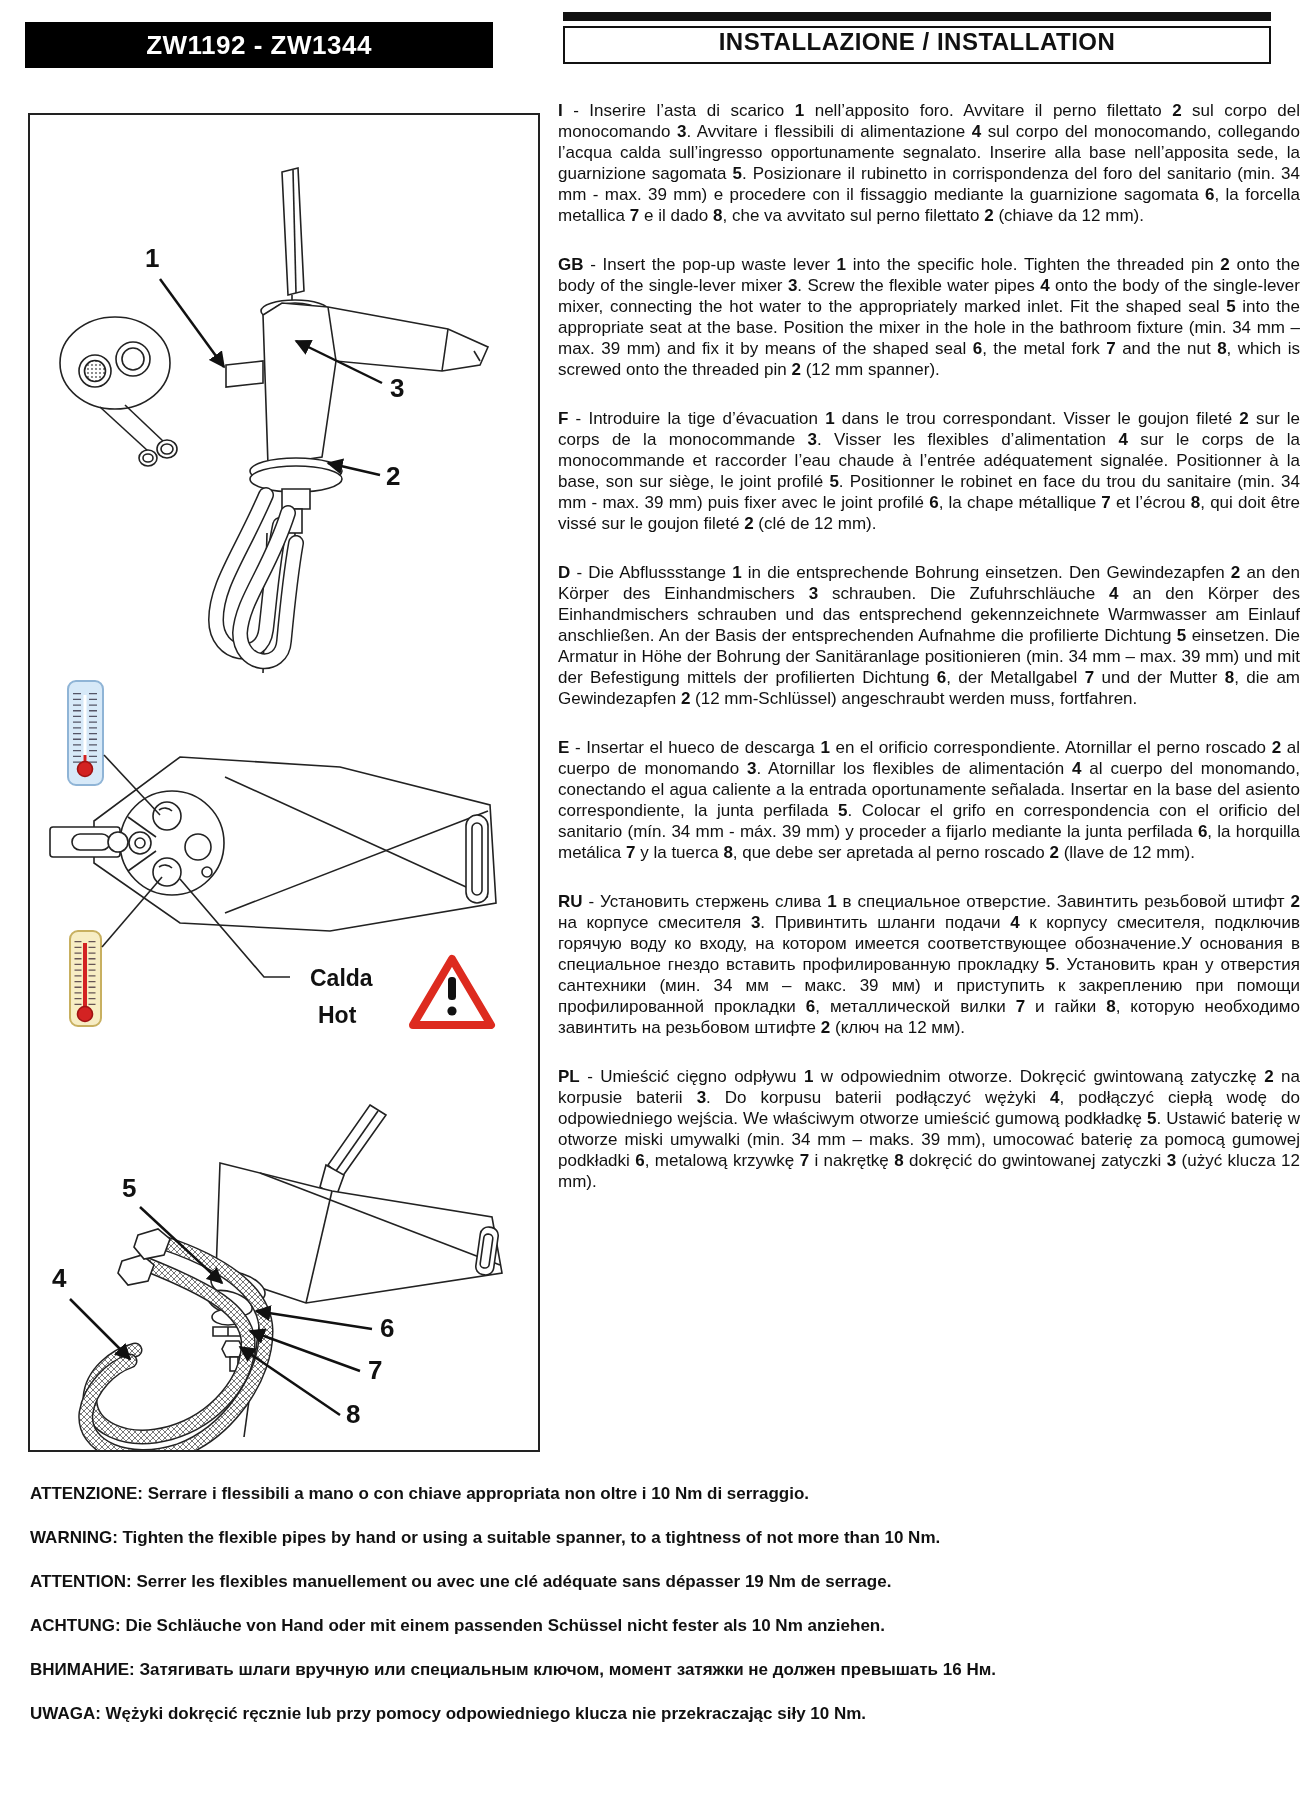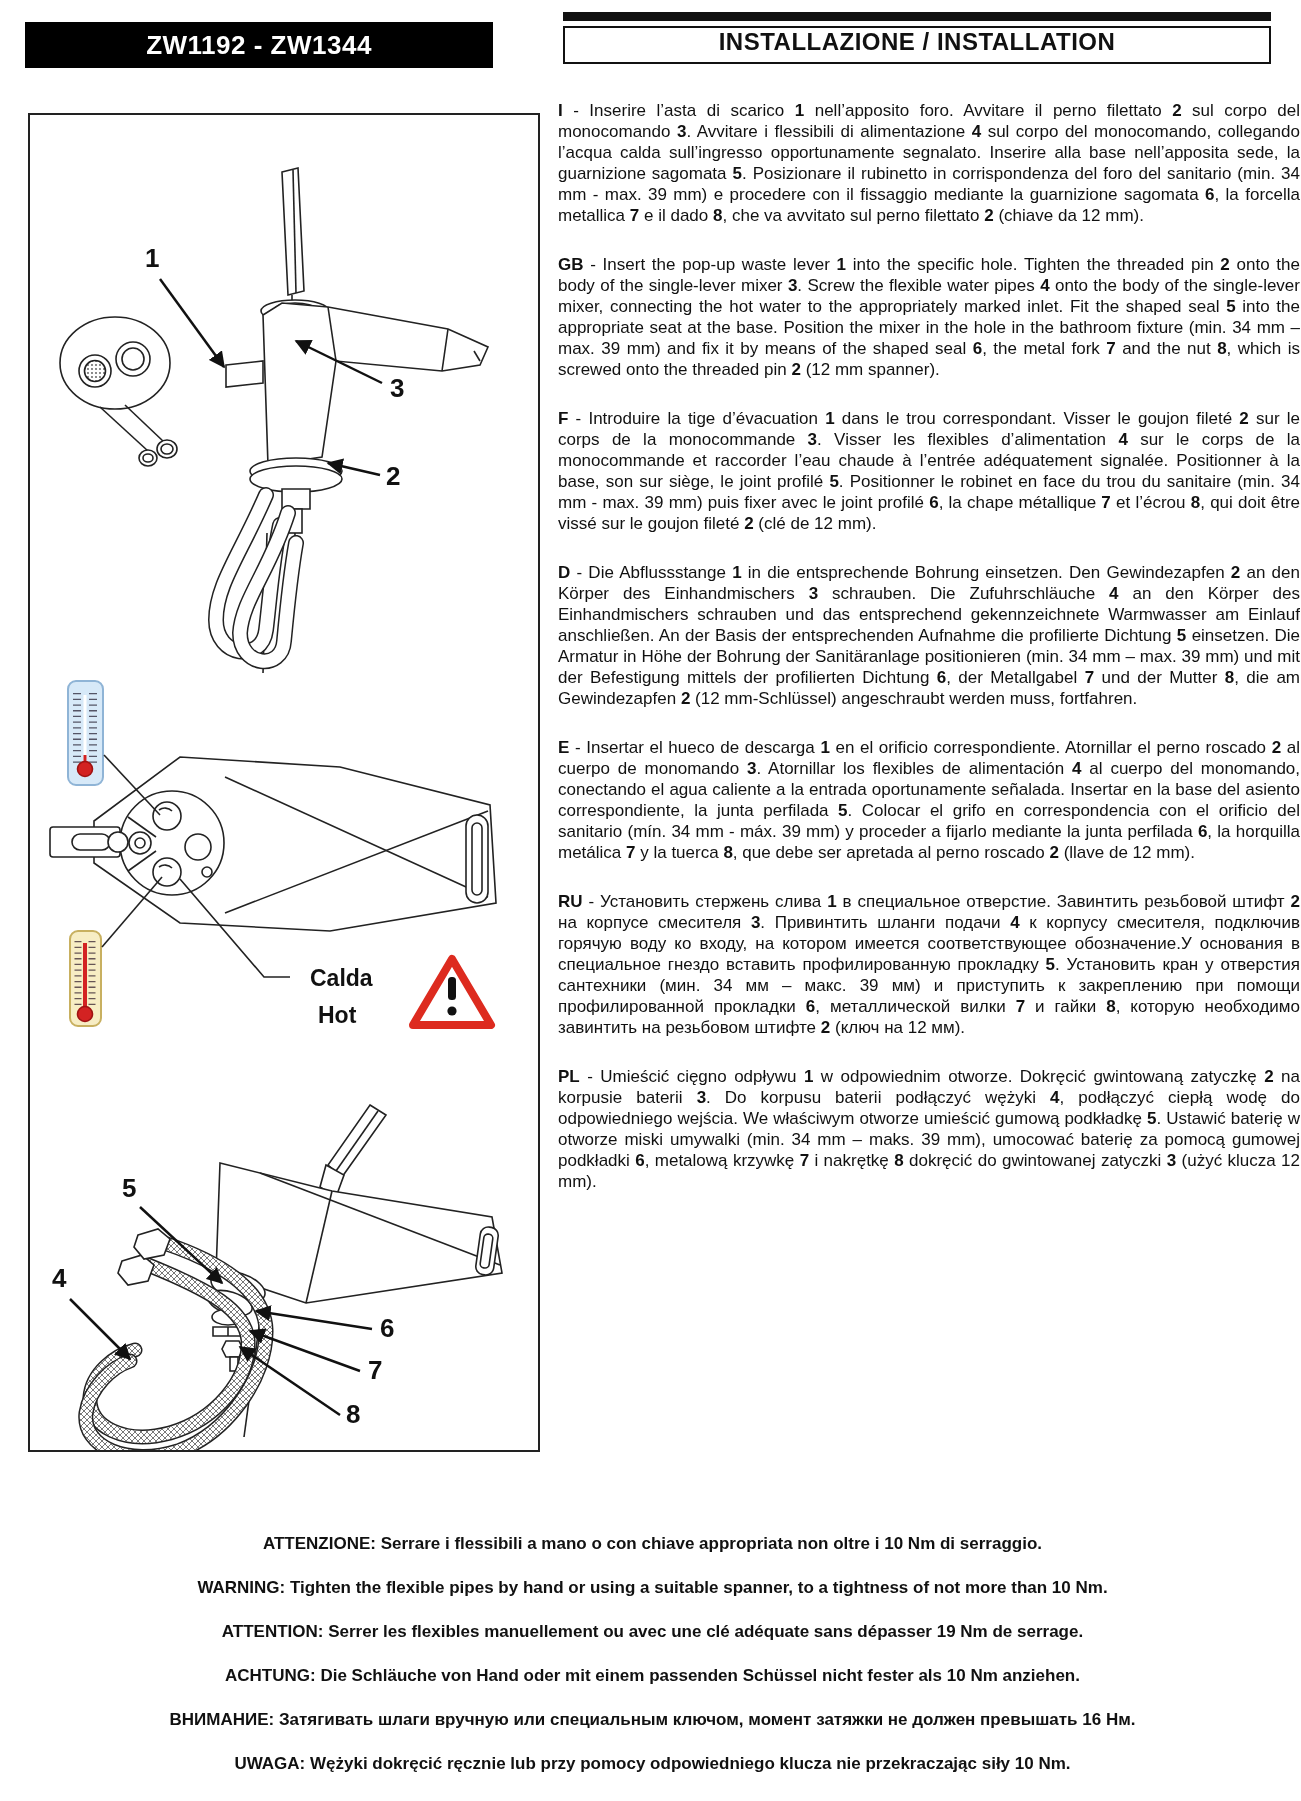--- a/index.html
+++ b/index.html
@@ -17,21 +17,21 @@
   
   .diagram-box{position:absolute;left:28px;top:113px;width:512px;height:1339px;
     border:2px solid #222;box-sizing:border-box;background:#fff;}
 
   
   .instructions{position:absolute;left:558px;top:100px;width:742px;}
   .instructions p{margin:0 0 28px 0;font-size:17px;line-height:21px;text-align:justify;}
   .instructions b{font-weight:bold;}
 
   
-  .warnings{position:absolute;left:30px;top:1533px;width:1245px;text-align:center;}
+  .warnings{position:absolute;left:30px;top:1483px;width:1245px;}
   .warnings p{margin:0 0 23px 0;font-size:17px;line-height:21px;font-weight:bold;}
 
   svg text{font-family:"Liberation Sans",sans-serif;}
   .part-num{font-size:26px;font-weight:bold;fill:#111;}
   .hot-word{font-size:23px;font-weight:bold;fill:#111;}
 </style>
 </head>
 <body>
 
 <div class="model-box">

